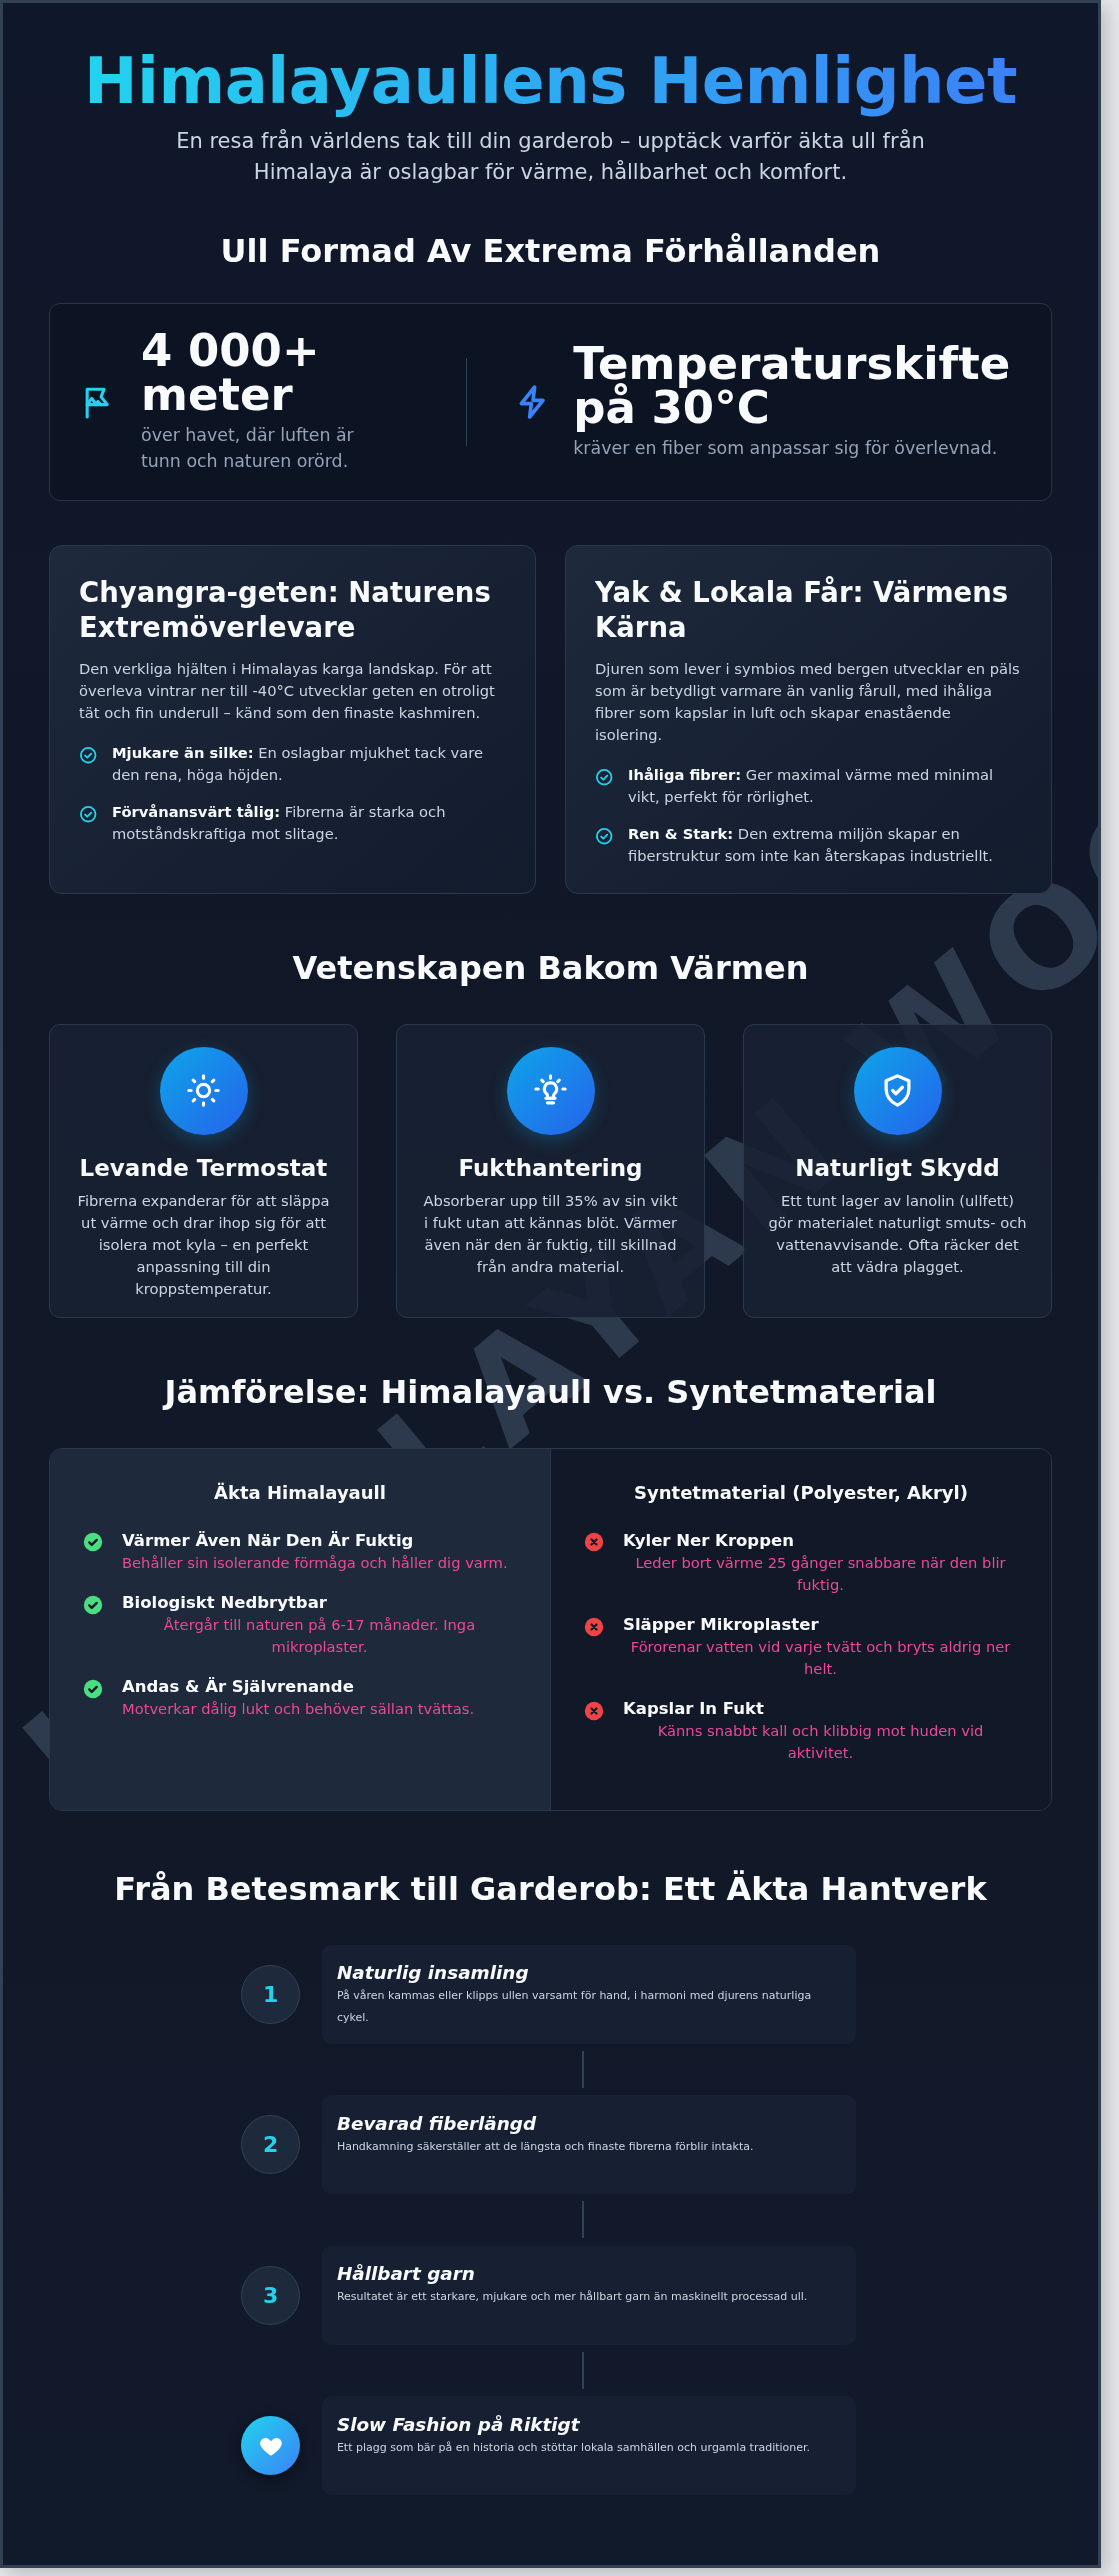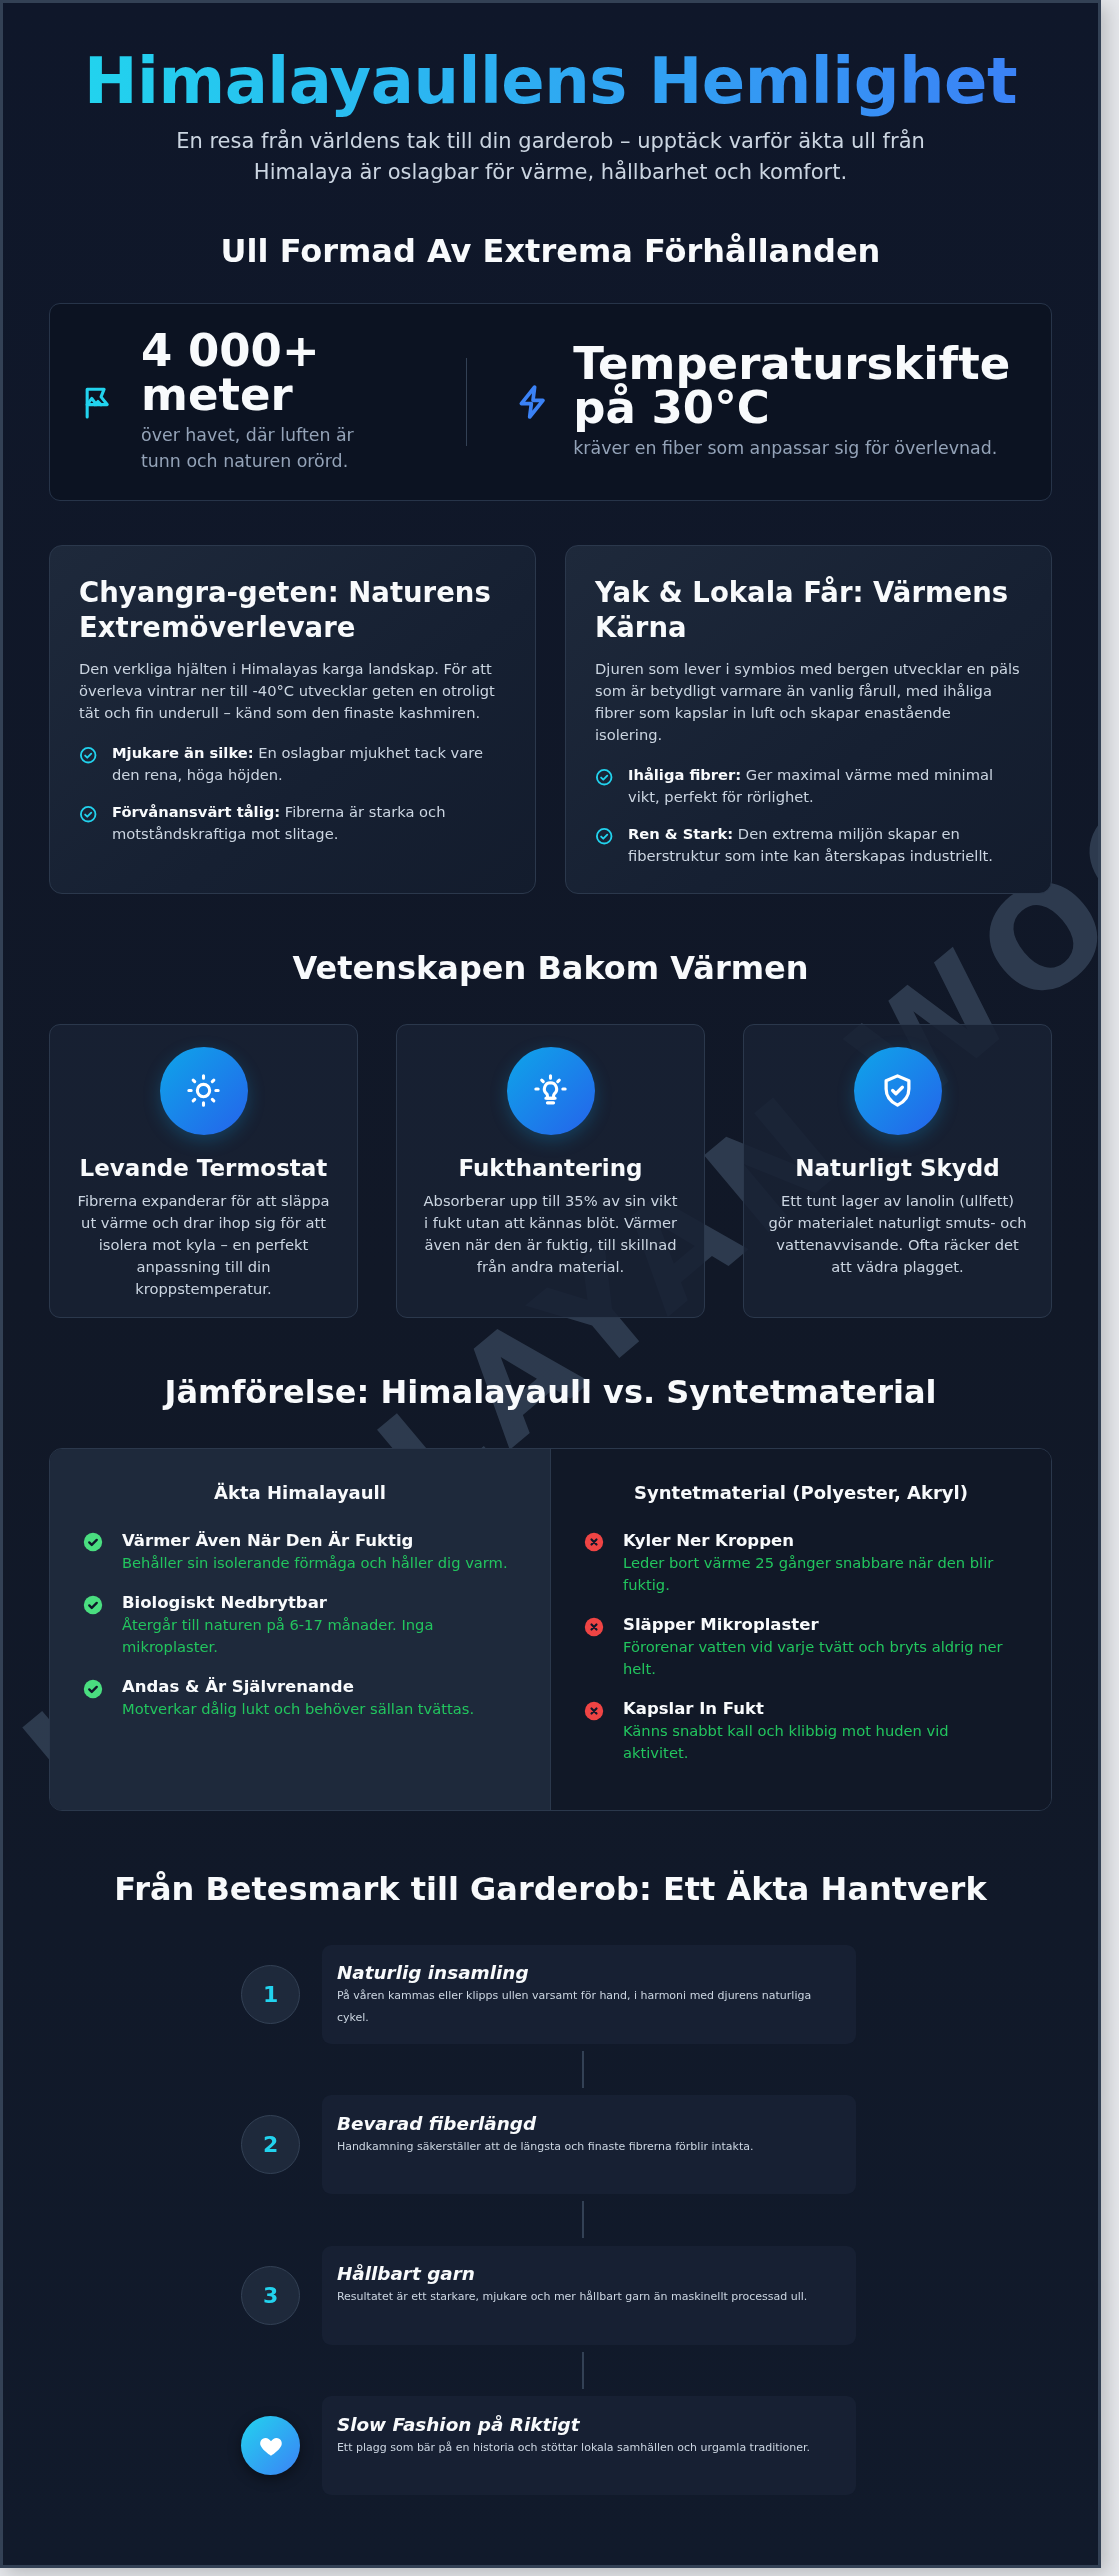--- a/index.html
+++ b/index.html
@@ -140,21 +140,21 @@
       border-radius: 13px;
       overflow: hidden;
     }
     .col { flex: 1; padding: 26px 33px; }
     .col-good { background: #1e293b; border-right: 0.9px solid #2b384c; }
     .col-bad { background: #111827; }
     .col h3 { text-align: center; font-size: 18px; line-height: 35px; font-weight: 700; color: #f8fafc; margin-bottom: 20px; }
     .cmp-item { display: flex; margin-bottom: 18.4px; }
     .cmp-item .ico { width: 39px; flex: none; padding-top: 2.8px; }
     .cmp-item .t { font-size: 16.5px; font-weight: 700; color: #f8fafc; line-height: 22px; }
-    .cmp-item .d { font-size: 14.7px; line-height: 22px; color: #22c55e; }
+    .cmp-item .d { font-size: 14.7px; line-height: 22px; color: #ec4899; text-align: center; }
 
     
     .process-title { margin-top: 59px; }
     .steps { width: 615px; margin: 37px auto 0; position: relative; left: -1.8px; }
     .step { display: flex; align-items: center; }
     .step-num {
       width: 59px; height: 59px; border-radius: 50%;
       background: #1e293b; border: 0.9px solid #334155;
       display: flex; align-items: center; justify-content: center;
       font-size: 22px; font-weight: 700; color: #22d3ee;

